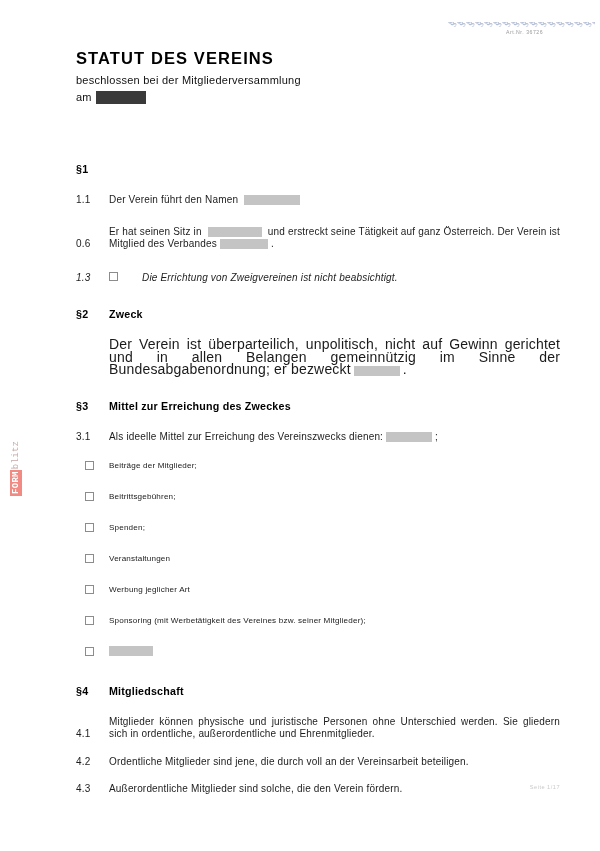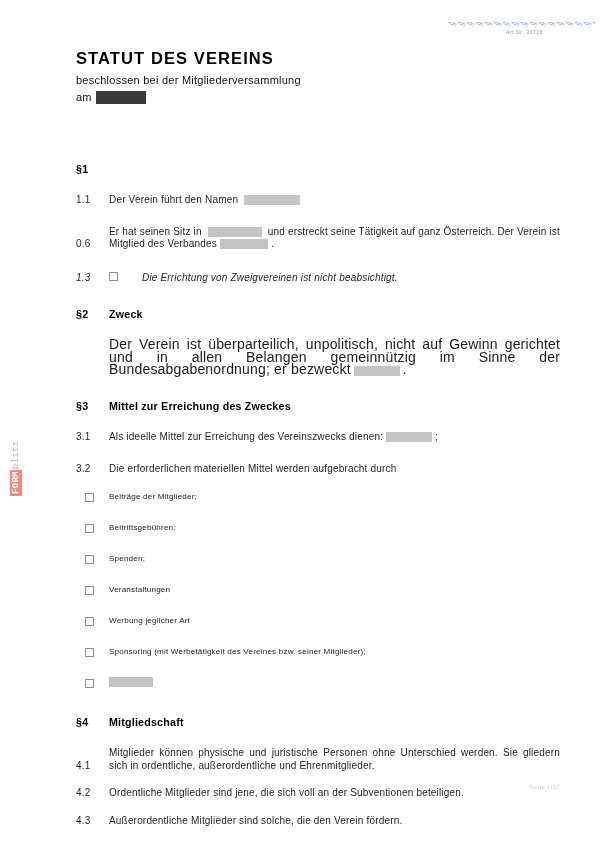--- a/index.html
+++ b/index.html
@@ -304,24 +304,20 @@
       <div class="sec-head">
         <span class="sec-num">§3</span>
         <span>Mittel zur Erreichung des Zweckes</span>
       </div>
 
       <div class="clause" style="margin-top:19px;">
         <span class="clause-num">3.1</span>
         <span class="clause-body nojust"><span>Als ideelle Mittel zur Erreichung des Vereinszwecks dienen:</span><span class="redact" style="width:46px; margin:0 3px;"></span><span>;</span></span>
       </div>
 
-      <div class="clause" style="margin-top:19px;">
-        <span class="clause-num">3.2</span>
-        <span class="clause-body nojust">Die erforderlichen materiellen Mittel werden aufgebracht durch</span>
-      </div>
 
       <div class="cb-list">
 
         <div class="cb-row">
           <span class="cb-cell"><span class="cbx"></span></span>
           <span class="cb-label">Beiträge der Mitglieder;</span>
         </div>
 
         <div class="cb-row">
           <span class="cb-cell"><span class="cbx"></span></span>
@@ -363,21 +359,21 @@
         <span>Mitgliedschaft</span>
       </div>
 
       <div class="clause" style="margin-top:19px;">
         <span class="clause-num">4.1</span>
         <span class="clause-body">Mitglieder können physische und juristische Personen ohne Unterschied werden. Sie gliedern sich in ordentliche, außerordentliche und Ehrenmitglieder.</span>
       </div>
 
       <div class="clause" style="margin-top:15px;">
         <span class="clause-num">4.2</span>
-        <span class="clause-body nojust">Ordentliche Mitglieder sind jene, die sich voll an der Subventionen beteiligen.</span>
+        <span class="clause-body nojust">Ordentliche Mitglieder sind jene, die durch voll an der Vereinsarbeit beteiligen.</span>
       </div>
 
       <div class="clause" style="margin-top:15px;">
         <span class="clause-num">4.3</span>
         <span class="clause-body nojust">Außerordentliche Mitglieder sind solche, die den Verein fördern.</span>
       </div>
 
     </div>
 
   </div>

